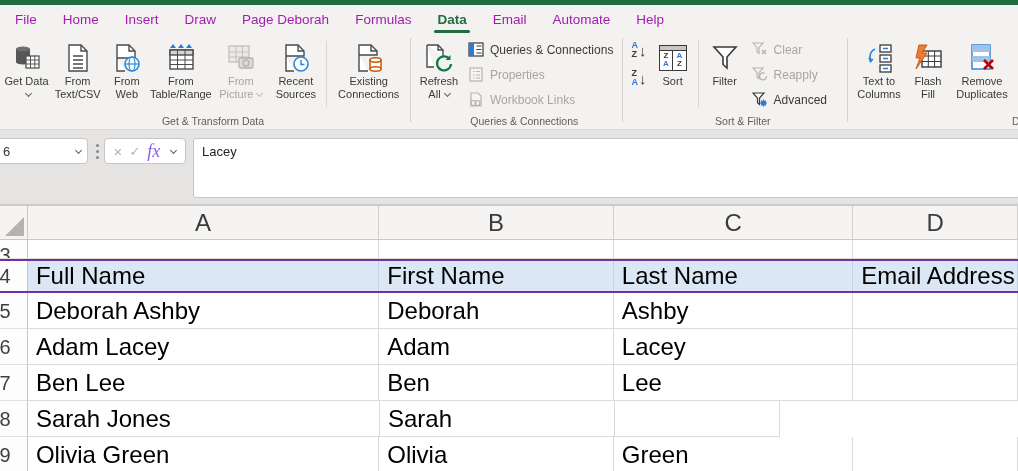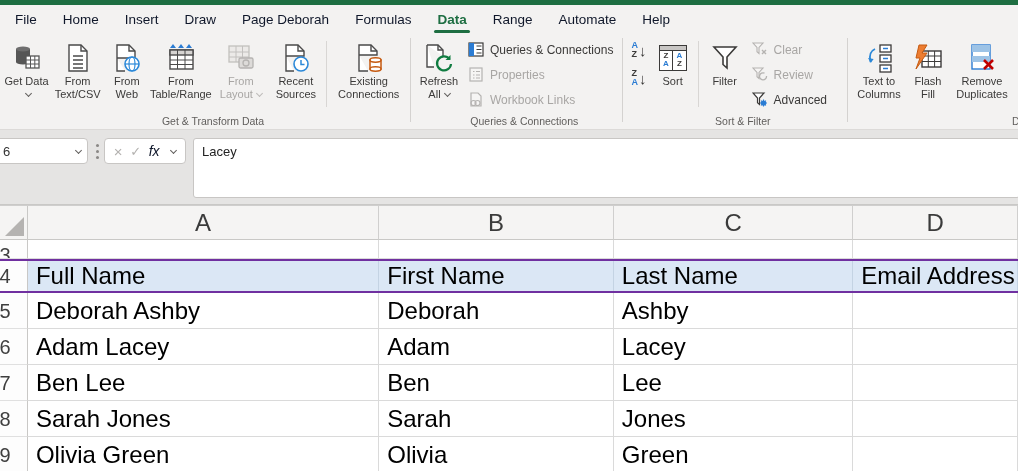--- a/index.html
+++ b/index.html
@@ -4,21 +4,21 @@
 <style>
   * { margin:0; padding:0; box-sizing:border-box; }
   html,body { width:1018px; height:471px; overflow:hidden; background:#fff;
     font-family:"Liberation Sans", sans-serif; }
 
   
   .greenbar { height:5px; background:#1e6e42; }
 
   
   .menubar { height:28px; background:#f3f2f1; display:flex; align-items:stretch; padding-left:2px; }
-  .menu-item { display:flex; align-items:center; padding:0 13px; font-size:13.5px; color:#0f172a;
+  .menu-item { display:flex; align-items:center; padding:0 13px; font-size:13.5px; color:#a21caf;
     position:relative; cursor:default; }
   .menu-item.active { color:#1e6e42; font-weight:700; }
   .menu-item.active::after { content:""; position:absolute; left:10px; right:10px; bottom:0;
     height:3px; background:#1e6e42; border-radius:2px; }
 
   
   .ribbon { height:97px; background:#f3f2f1; display:flex; align-items:flex-start;
     border-bottom:1px solid #dcdad8; }
   .rgroup { position:relative; height:96px; display:flex; align-items:flex-start; padding:2px 3px 16px; }
   .rlabel { position:absolute; left:16px; right:0; bottom:2px; text-align:center; font-size:10.5px;
@@ -66,21 +66,21 @@
     border:1px solid #c8c6c4; border-radius:4px; display:flex; align-items:center;
     font-size:13px; color:#333; padding:0 6px 0 32px; }
   .namebox .chv { margin-left:auto; }
   .vdots { position:absolute; left:96px; top:20px; width:3px; height:3px; border-radius:50%;
     background:#8a8886; box-shadow:0 -6px 0 #8a8886, 0 6px 0 #8a8886; }
   .fxbox { position:absolute; left:104px; top:8px; width:82px; height:26px; background:#fff;
     border:1px solid #c8c6c4; border-radius:4px; display:flex; align-items:center;
     justify-content:space-around; padding:0 5px; }
   .fxbox .x { color:#b3b1af; font-size:15px; }
   .fxbox .ck { color:#b3b1af; font-size:13px; }
-  .fxbox .fx { font-family:Liberation Sans, sans-serif; font-style:italic; font-size:14px; color:#0f172a; }
+  .fxbox .fx { font-family:Liberation Serif, serif; font-style:italic; font-size:18px; color:#8b5cf6; }
   .finput { position:absolute; left:193px; top:8px; right:-2px; bottom:6px; background:#fff;
     border:1px solid #c8c6c4; border-radius:3px; font-size:13px; color:#222;
     padding:5px 8px; }
 
   
   .sheet { position:relative; background:#fff; }
   .colhdr { display:flex; height:35px; border-top:1px solid #cfcecd; }
   .corner { width:28px; background:#f5f4f3; border-right:1px solid #c9c8c6;
     border-bottom:1px solid #c9c8c6; position:relative; }
   .corner .tri { position:absolute; right:3px; bottom:3px; width:0; height:0;
@@ -115,21 +115,21 @@
 <div class="greenbar"></div>
 
 <div class="menubar">
   <div class="menu-item">File</div>
   <div class="menu-item">Home</div>
   <div class="menu-item">Insert</div>
   <div class="menu-item">Draw</div>
   <div class="menu-item">Page Deborah</div>
   <div class="menu-item">Formulas</div>
   <div class="menu-item active">Data</div>
-  <div class="menu-item">Range</div>
+  <div class="menu-item">Email</div>
   <div class="menu-item">Automate</div>
   <div class="menu-item">Help</div>
 </div>
 
 <div class="ribbon">
 
   <div class="rgroup" style="width:410px">
     <div class="lbtn" style="width:48px">
       <span class="ic">
         <svg width="30" height="30" viewBox="0 0 30 30">
@@ -177,21 +177,21 @@
     </div>
     <div class="lbtn disabled" style="width:56px">
       <span class="ic">
         <svg width="30" height="30" viewBox="0 0 30 30">
           <rect x="3" y="3" width="20" height="16" fill="#eceae8" stroke="#c2c0be" stroke-width="1.3"></rect>
           <path d="M3 9 h20 M3 14 h20 M10 3 v16 M16.5 3 v16" stroke="#c2c0be" stroke-width="1"></path>
           <rect x="13" y="15" width="14" height="10" rx="1.5" fill="#dddbd9" stroke="#b5b3b1" stroke-width="1.3"></rect>
           <circle cx="20" cy="20" r="3" fill="none" stroke="#b5b3b1" stroke-width="1.3"></circle>
         </svg>
       </span>
-      <span><span>From Layout</span><span class="chv"></span></span>
+      <span><span>From Picture</span><span class="chv"></span></span>
     </div>
     <div class="lbtn" style="width:56px">
       <span class="ic">
         <svg width="28" height="30" viewBox="0 0 28 30">
           <path d="M4 2 h12 l6 6 v5 h-18 z M4 13 v15 h8" fill="#fff" stroke="#4a4a4a" stroke-width="1.4"></path>
           <path d="M16 2 v6 h6" fill="none" stroke="#4a4a4a" stroke-width="1.4"></path>
           <circle cx="19" cy="21" r="7" fill="#fff" stroke="#2b88d8" stroke-width="1.6"></circle>
           <path d="M19 17 v4.5 h3.5" fill="none" stroke="#2b88d8" stroke-width="1.5"></path>
         </svg>
       </span>
@@ -317,21 +317,21 @@
         </span>
         <span>Clear</span>
       </div>
       <div class="sbtn disabled">
         <span>
           <svg width="16" height="15" viewBox="0 0 16 15">
             <path d="M1 1 h10 l-4 4.5 v6 l-2 -1.8 v-4.2 z" fill="#f6f5f4" stroke="#b5b3b1" stroke-width="1.1"></path>
             <path d="M14.5 9 a3.5 3.5 0 1 1 -2 -2.8" fill="none" stroke="#b5b3b1" stroke-width="1.3"></path>
           </svg>
         </span>
-        <span>Review</span>
+        <span>Reapply</span>
       </div>
       <div class="sbtn">
         <span>
           <svg width="16" height="15" viewBox="0 0 16 15">
             <path d="M1 1 h11 l-4.5 5 v6.5 l-2 -1.8 v-4.7 z" fill="#fff" stroke="#3b3a39" stroke-width="1.2"></path>
             <circle cx="11.5" cy="11" r="2.6" fill="#2b7cd3"></circle>
             <path d="M11.5 7.5 v7 M8 11 h7 M9.1 8.6 l4.8 4.8 M13.9 8.6 l-4.8 4.8" stroke="#2b7cd3" stroke-width="1.1"></path>
           </svg>
         </span>
         <span>Advanced</span>
@@ -457,21 +457,20 @@
     <div class="cell cC">Lee</div>
     <div class="cell cD"></div>
   </div>
 
   <div class="srow rowh">
     <div class="rn">
         <span>8</span>
       </div>
     <div class="cell cA">Sarah Jones</div>
     <div class="cell cB">Sarah</div>
-    <div class="cell cC">Jones</div>
     <div class="cell cD"></div>
   </div>
 
   <div class="srow rowh">
     <div class="rn">
         <span>9</span>
       </div>
     <div class="cell cA">Olivia Green</div>
     <div class="cell cB">Olivia</div>
     <div class="cell cC">Green</div>

